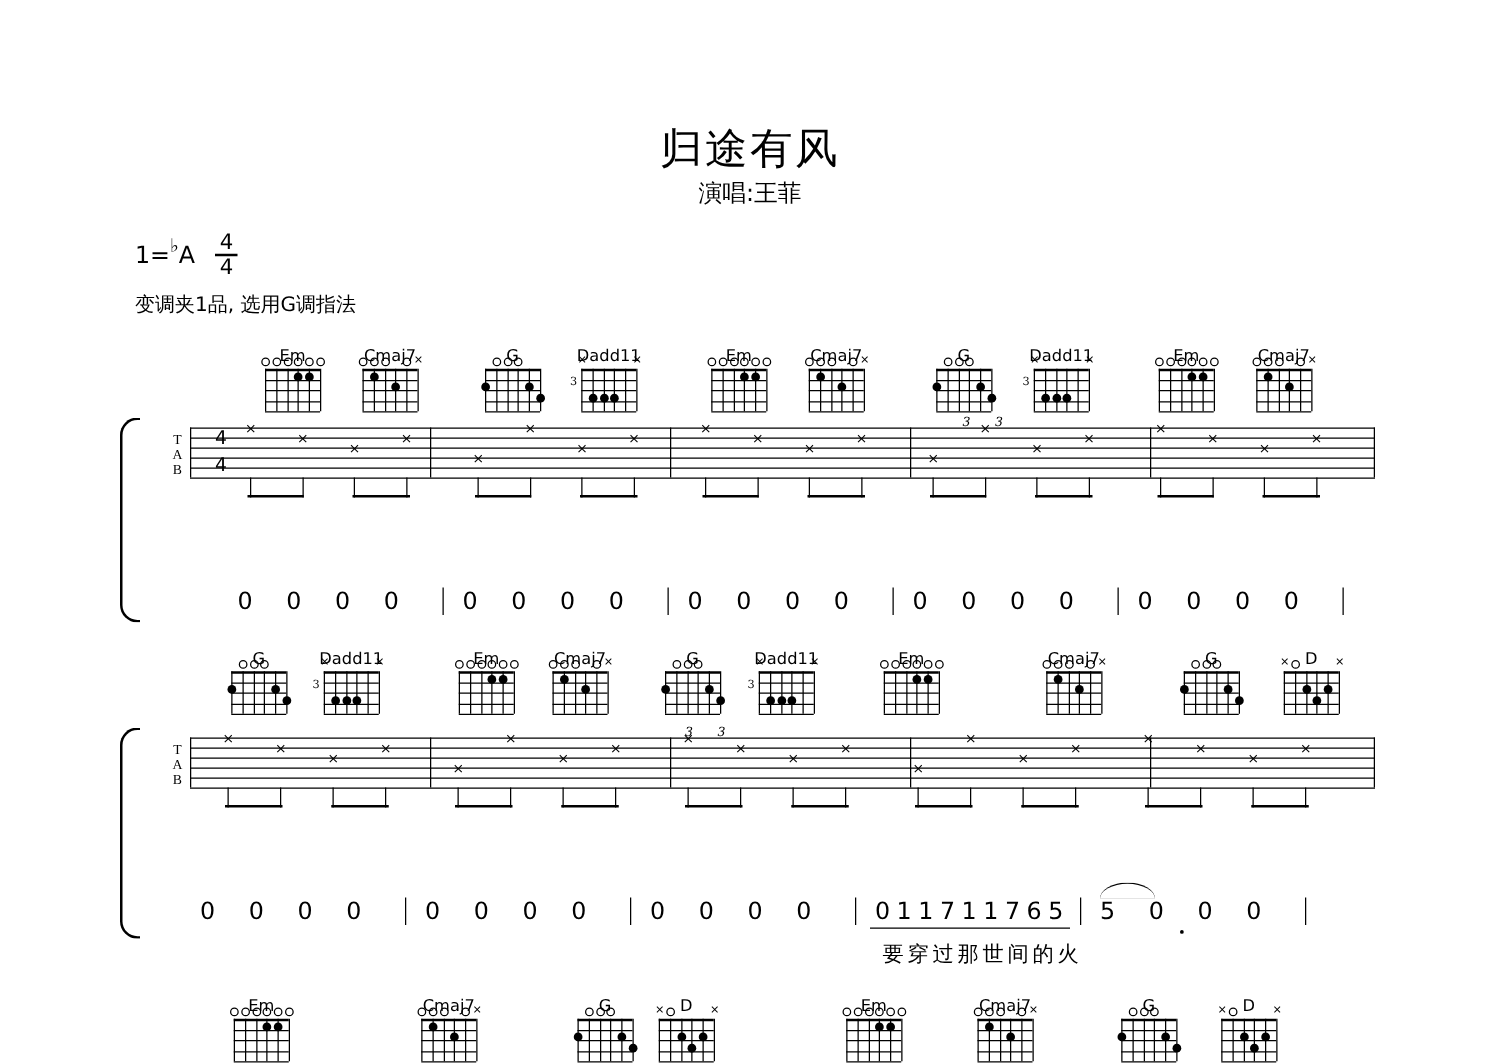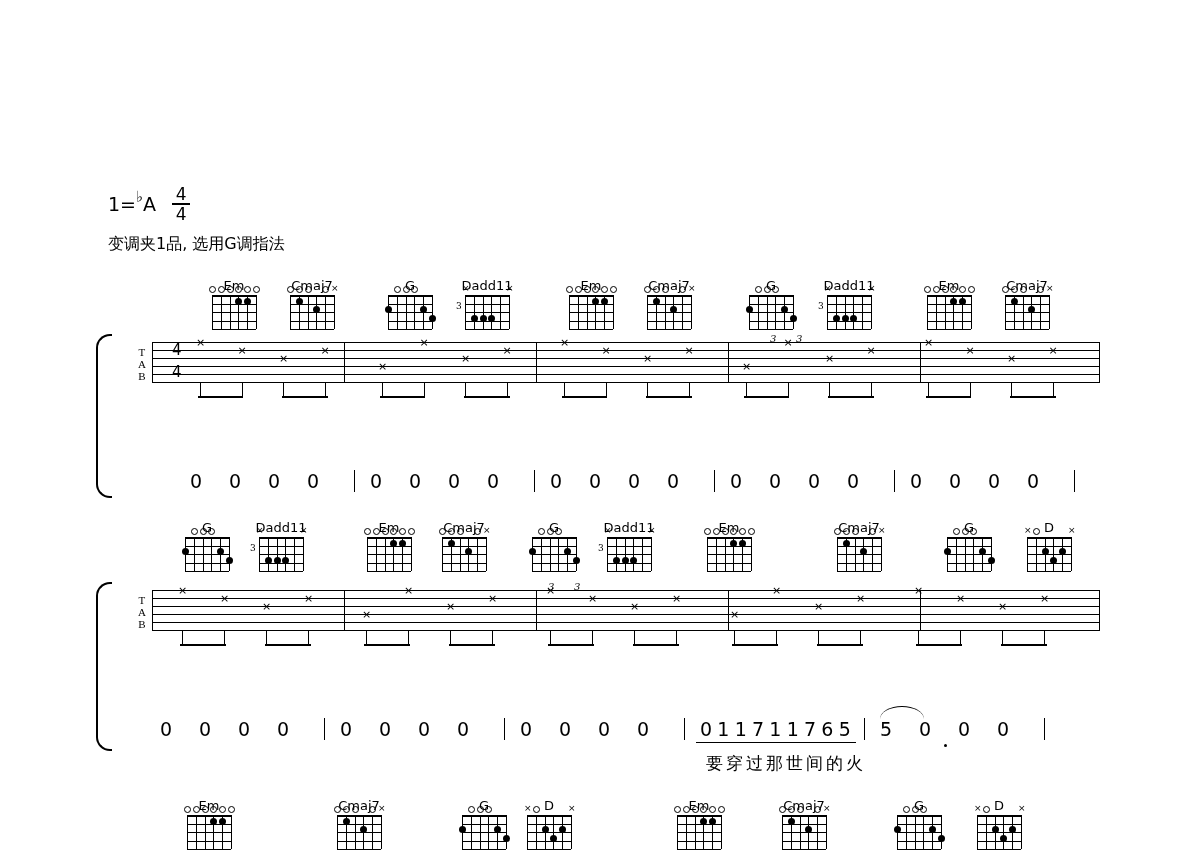--- a/index.html
+++ b/index.html
@@ -62,20 +62,22 @@
   .numbar{position:absolute;width:1px;height:22px;background:#000;}
   .underline{position:absolute;height:1px;background:#000;}
   .slur{position:absolute;width:44px;height:12px;border-top:1.5px solid #000;border-radius:50%/100% 100% 0 0;}
   .lowdot{position:absolute;width:3px;height:3px;border-radius:50%;background:#000;}
 </style>
 </head>
 <body>
 
 <div class="sheet">
 
+  <div class="title">归途有风</div>
+  <div class="subtitle">演唱:王菲</div>
 
   <div class="keyblock">
     <span class="k1">1=</span><span class="flat">♭</span><span class="k1">A</span>
     <span class="ts">
       <span class="num">4</span>
       <span class="bar"></span>
       <span class="num">4</span>
     </span>
   </div>
   <div class="capo">变调夹1品, 选用G调指法</div>

